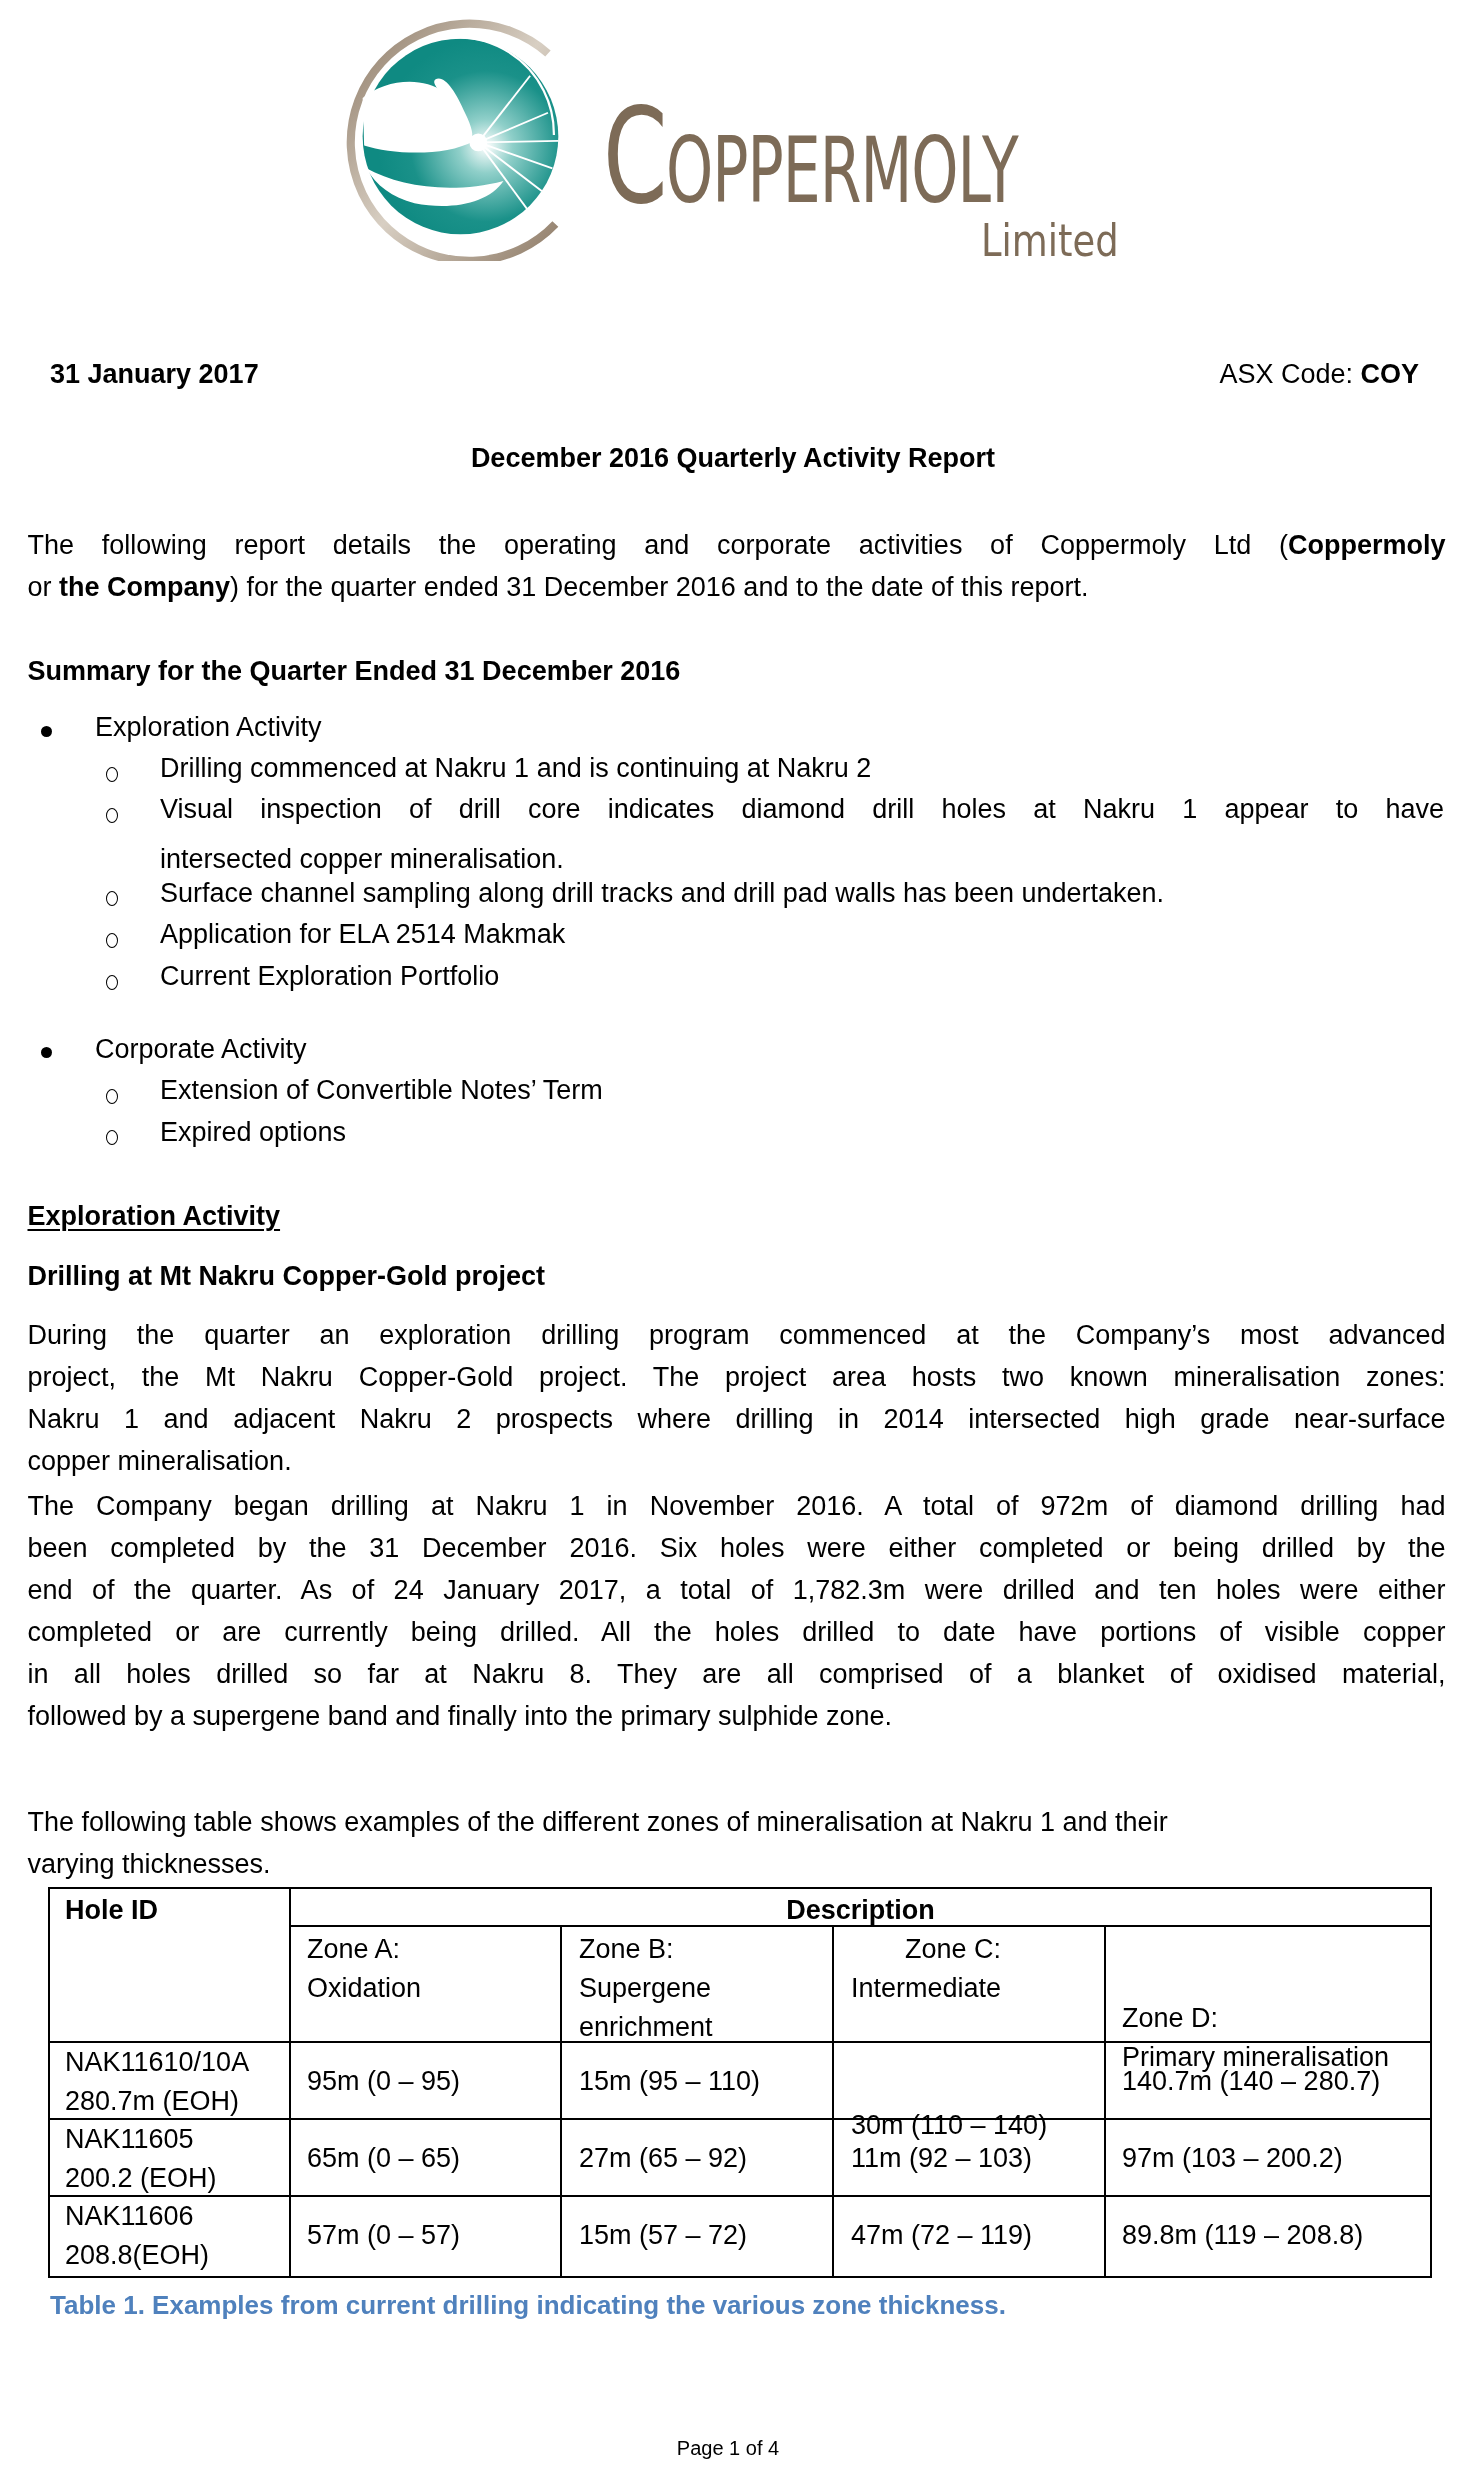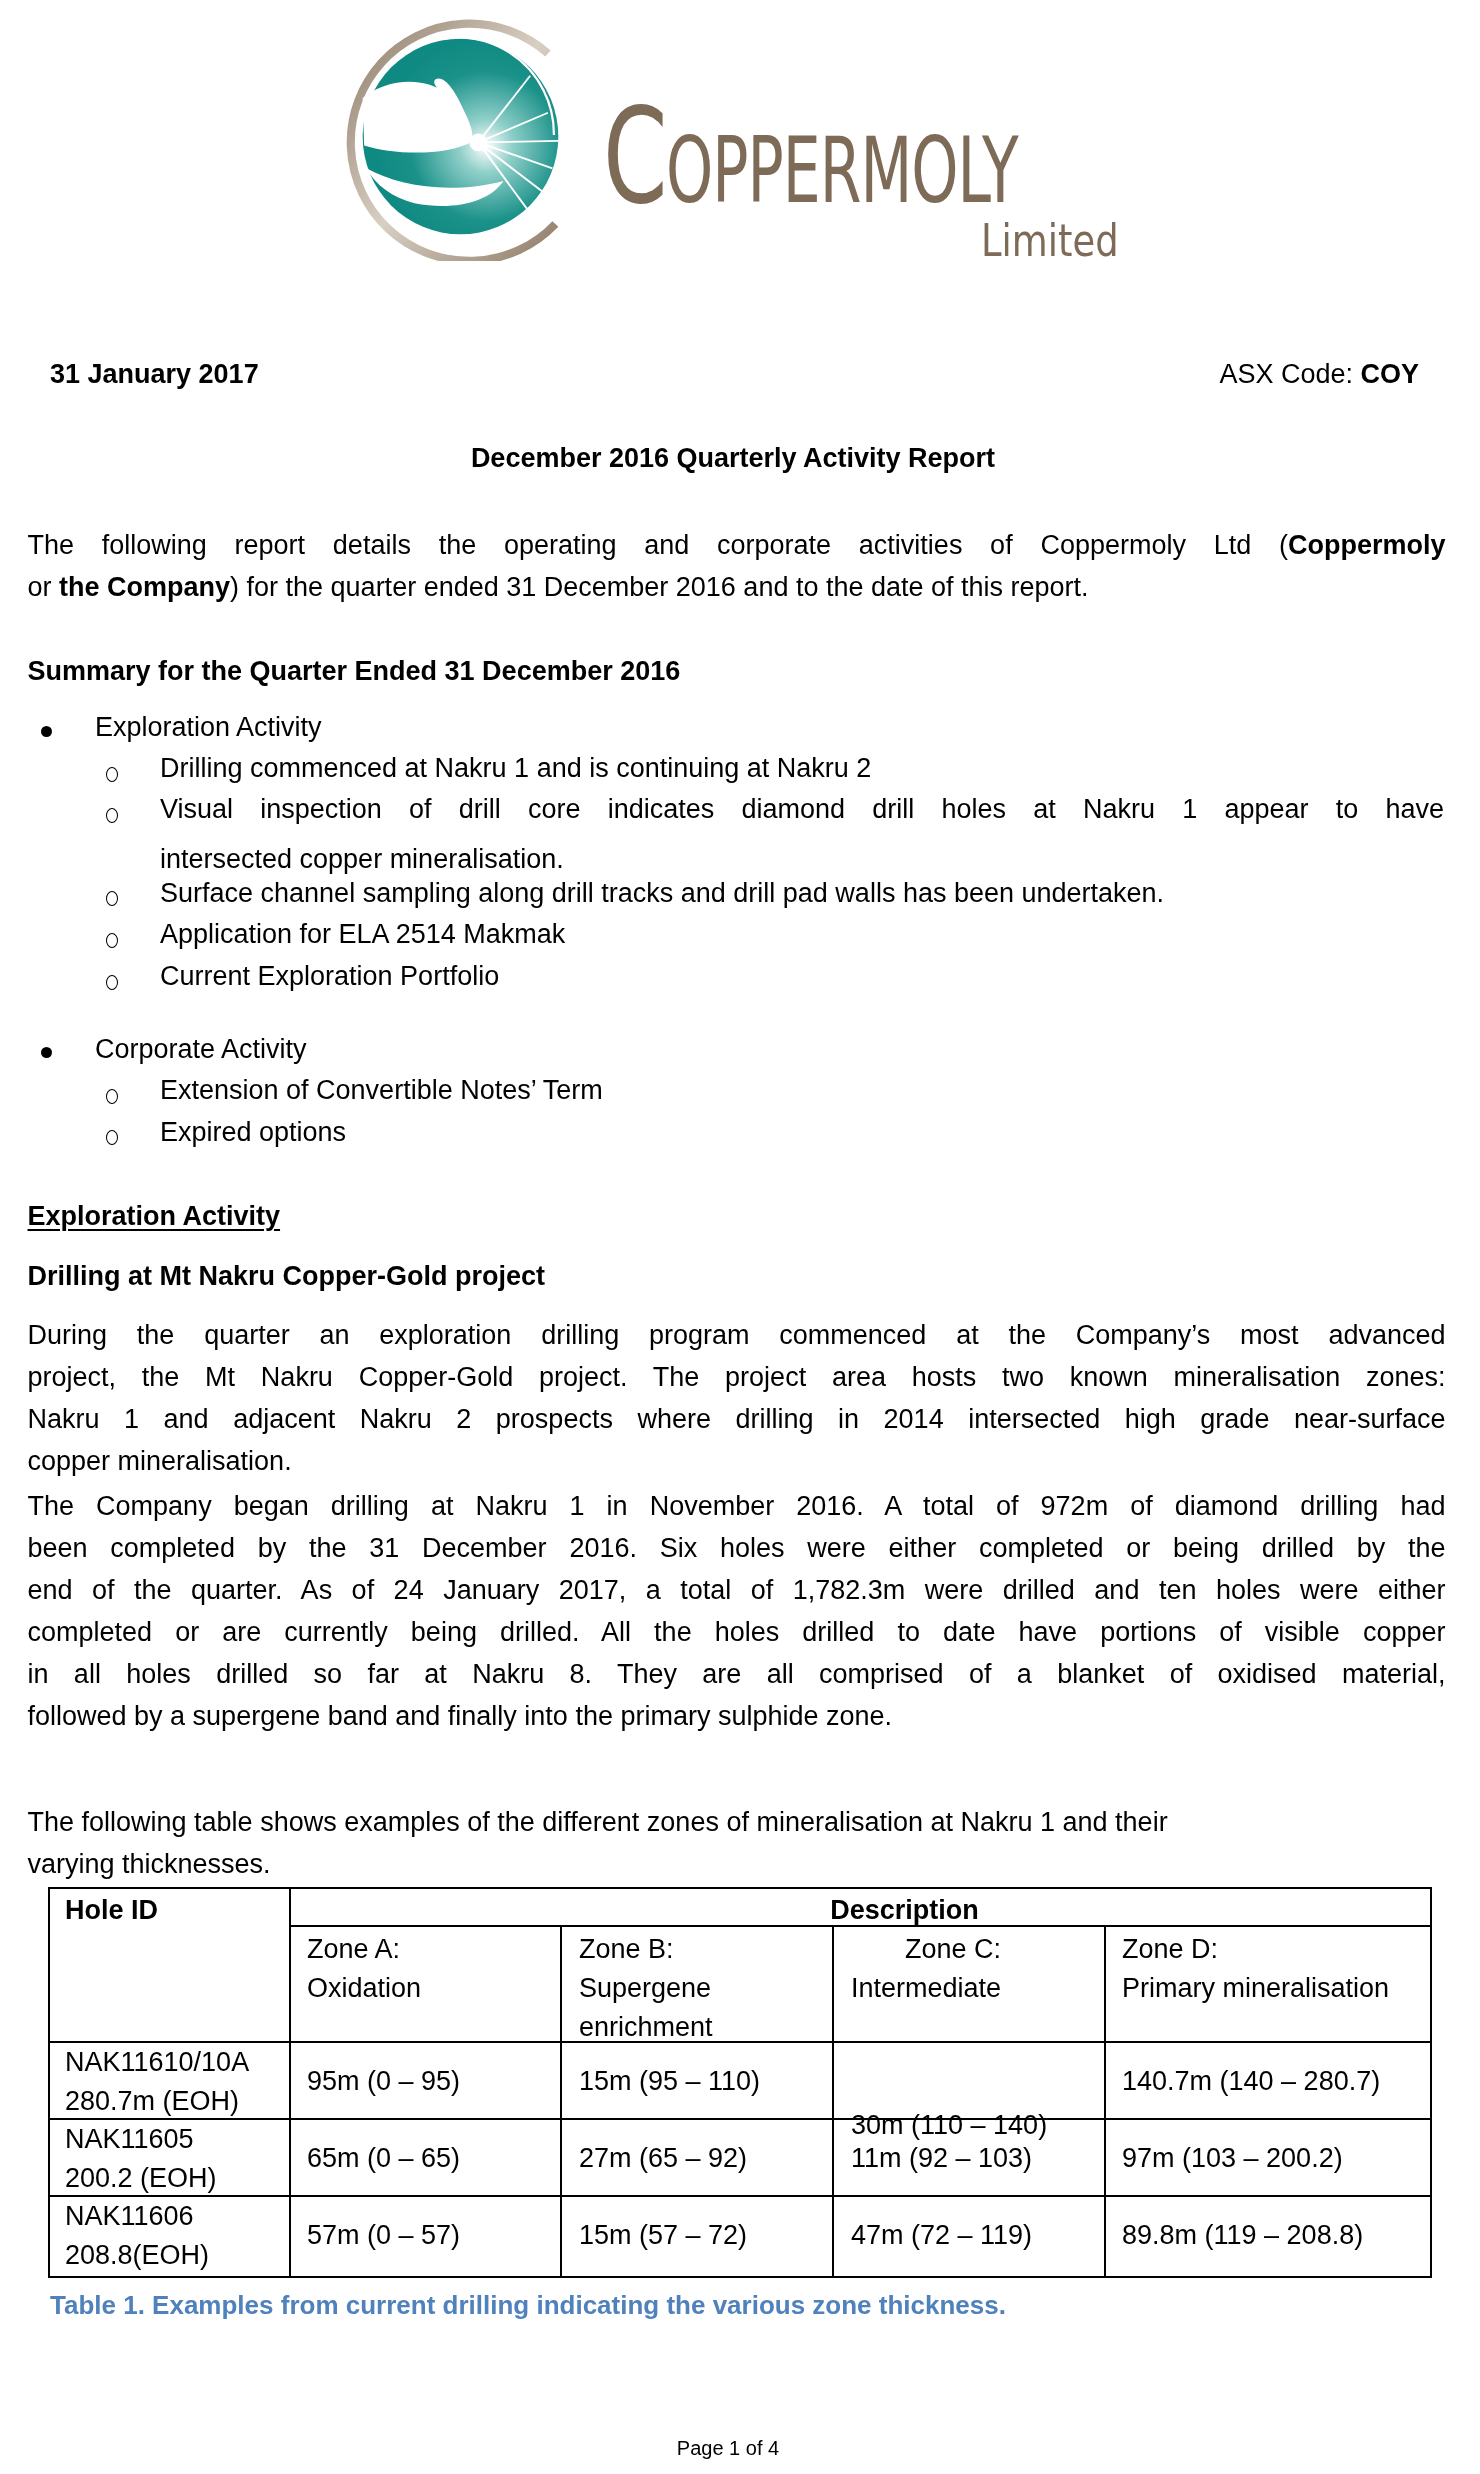--- a/index.html
+++ b/index.html
@@ -157,36 +157,36 @@
 <div class="vline" style="left:560px; top:1925px; height:353px;"></div>
 <div class="vline" style="left:832px; top:1925px; height:353px;"></div>
 <div class="vline" style="left:1104px; top:1925px; height:353px;"></div>
 
 <div class="hline" style="left:289px; width:1143px; top:1925px;"></div>
 <div class="hline" style="left:48px; width:1384px; top:2041px;"></div>
 <div class="hline" style="left:48px; width:1384px; top:2118px;"></div>
 <div class="hline" style="left:48px; width:1384px; top:2195px;"></div>
 
 <div class="cell bold" style="left:65px; top:1891px;">Hole ID</div>
-<div class="cell bold" style="left:289px; width:1143px; text-align:center; top:1891px;padding-left:44px;">Description</div>
+<div class="cell bold" style="left:289px; width:1143px; text-align:center; top:1891px;">Description</div>
 
 <div class="cell" style="left:307px; top:1930px;">
   <div>Zone A:</div>
   <div>Oxidation</div>
 </div>
 <div class="cell" style="left:579px; top:1930px;">
   <div>Zone B:</div>
   <div>Supergene</div>
   <div>enrichment</div>
 </div>
 <div class="cell" style="left:851px; top:1930px;text-align:right;">
   <div>Zone C:</div>
   <div>Intermediate</div>
 </div>
-<div class="cell" style="left:1122px; top:1930px;">
+<div class="cell" style="left:1122px; top:1999px;">
   <div>Zone D:</div>
   <div>Primary mineralisation</div>
 </div>
 
 <div class="cell" style="left:65px; top:2043px;">
   <div>NAK11610/10A</div>
   <div>280.7m (EOH)</div>
 </div>
 <div class="cell" style="left:307px; top:2062px;">95m (0 – 95)</div>
 <div class="cell" style="left:579px; top:2062px;">15m (95 – 110)</div>

